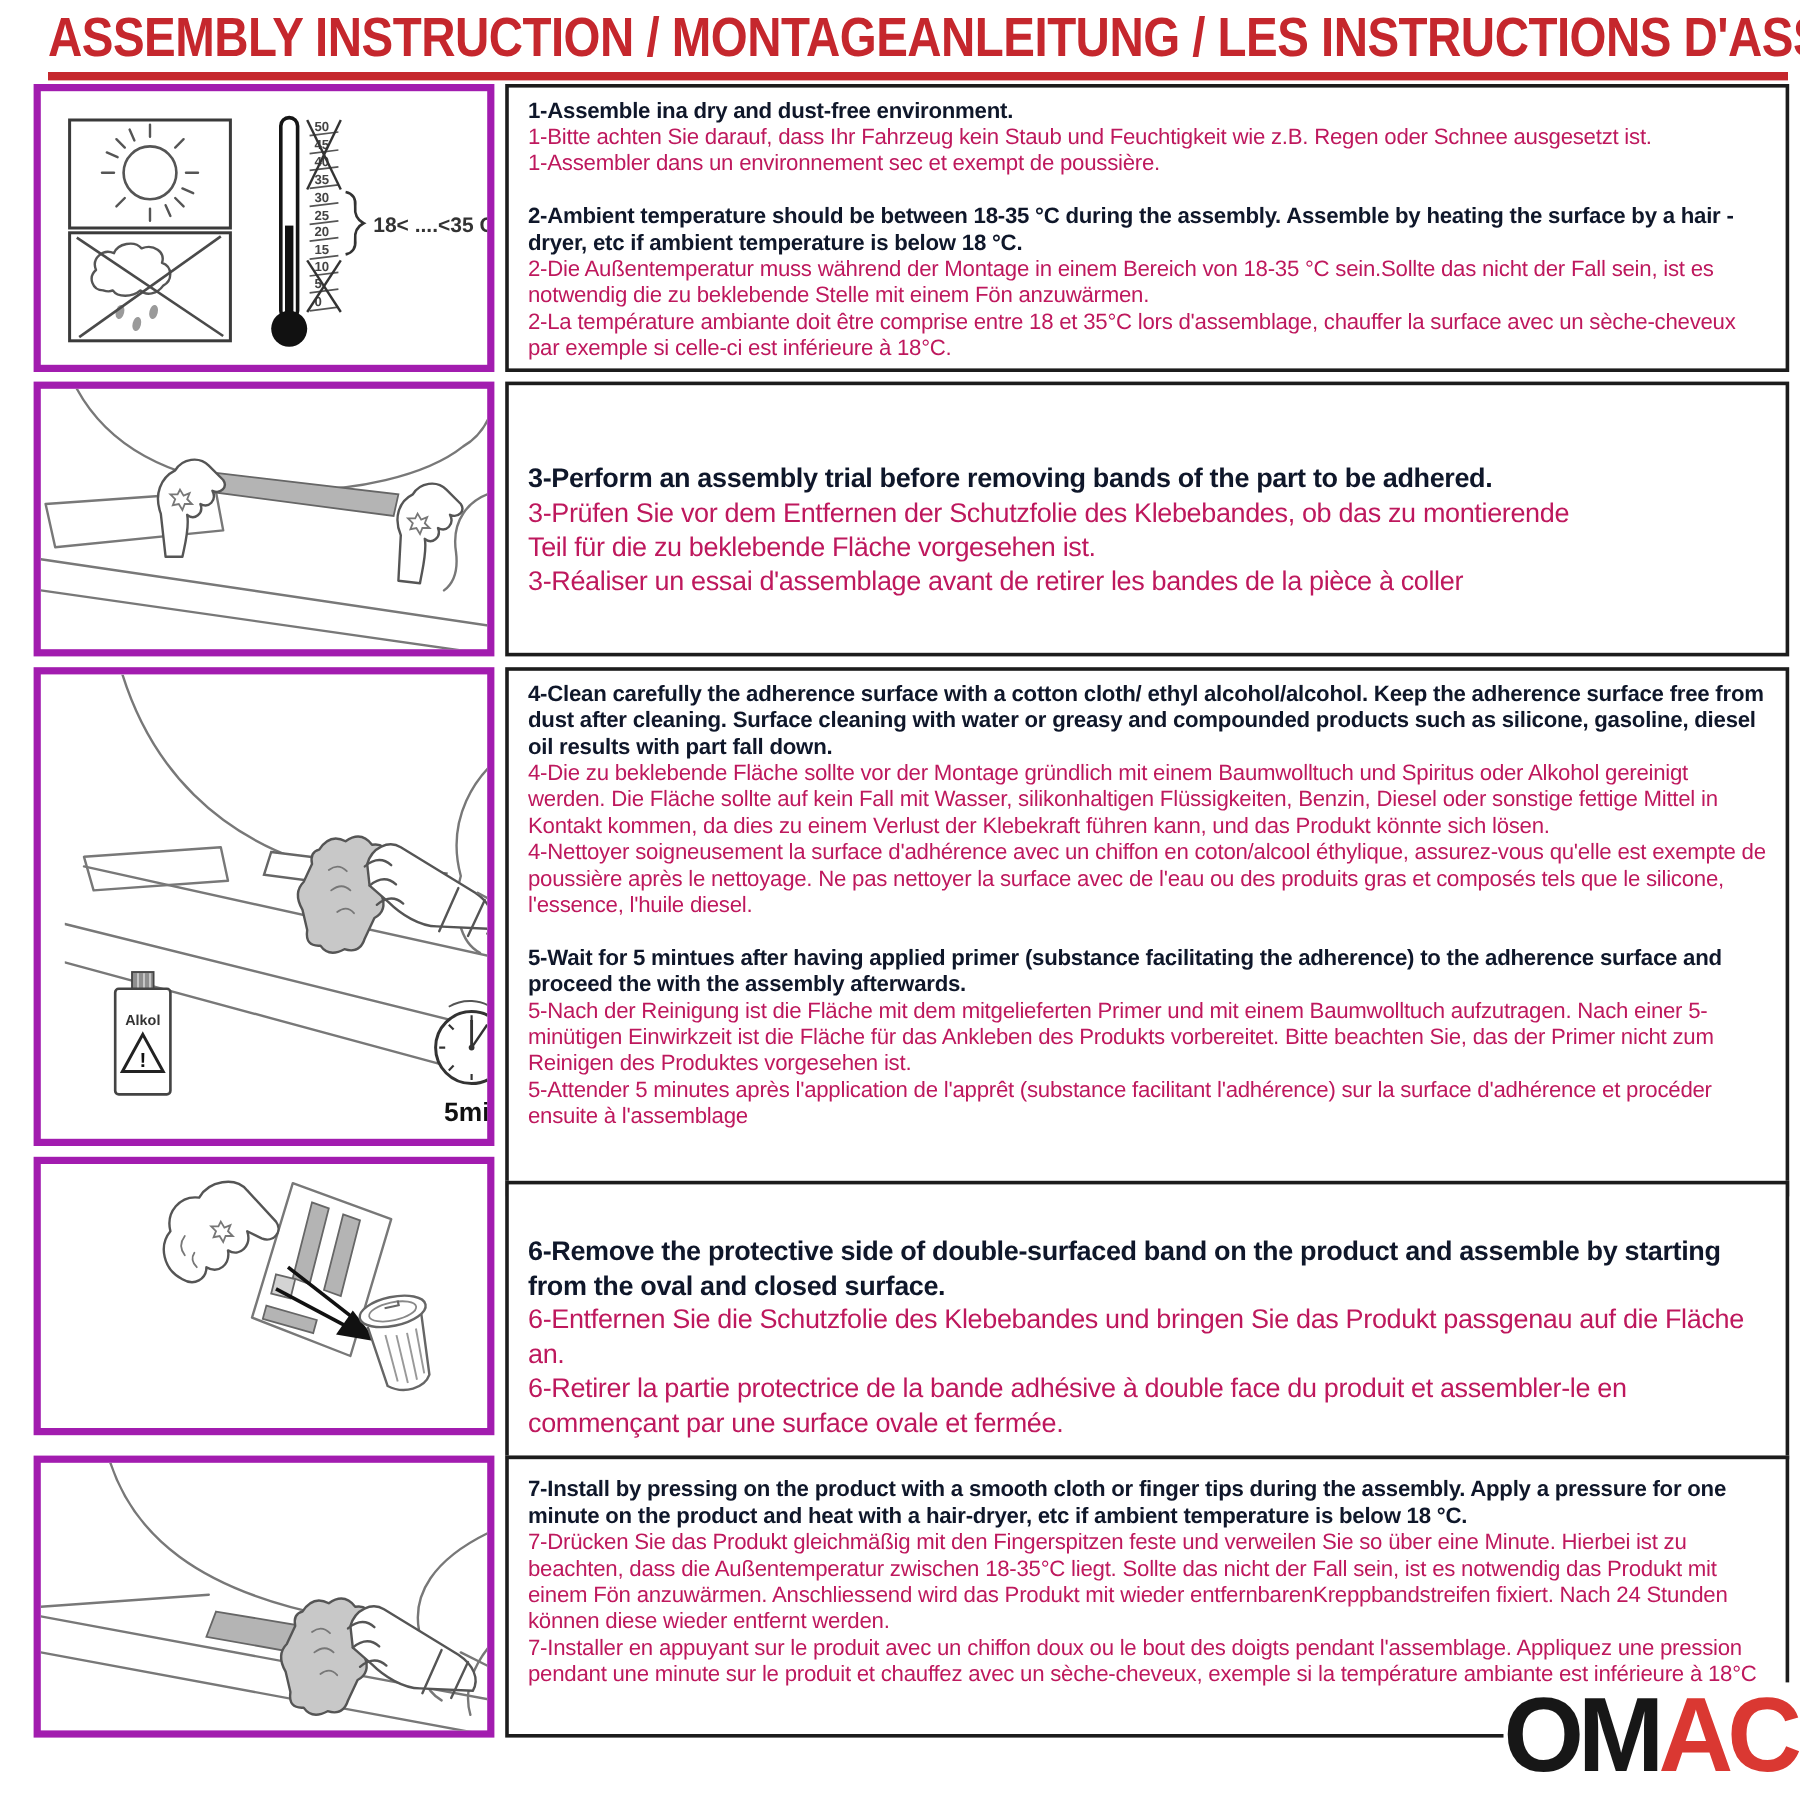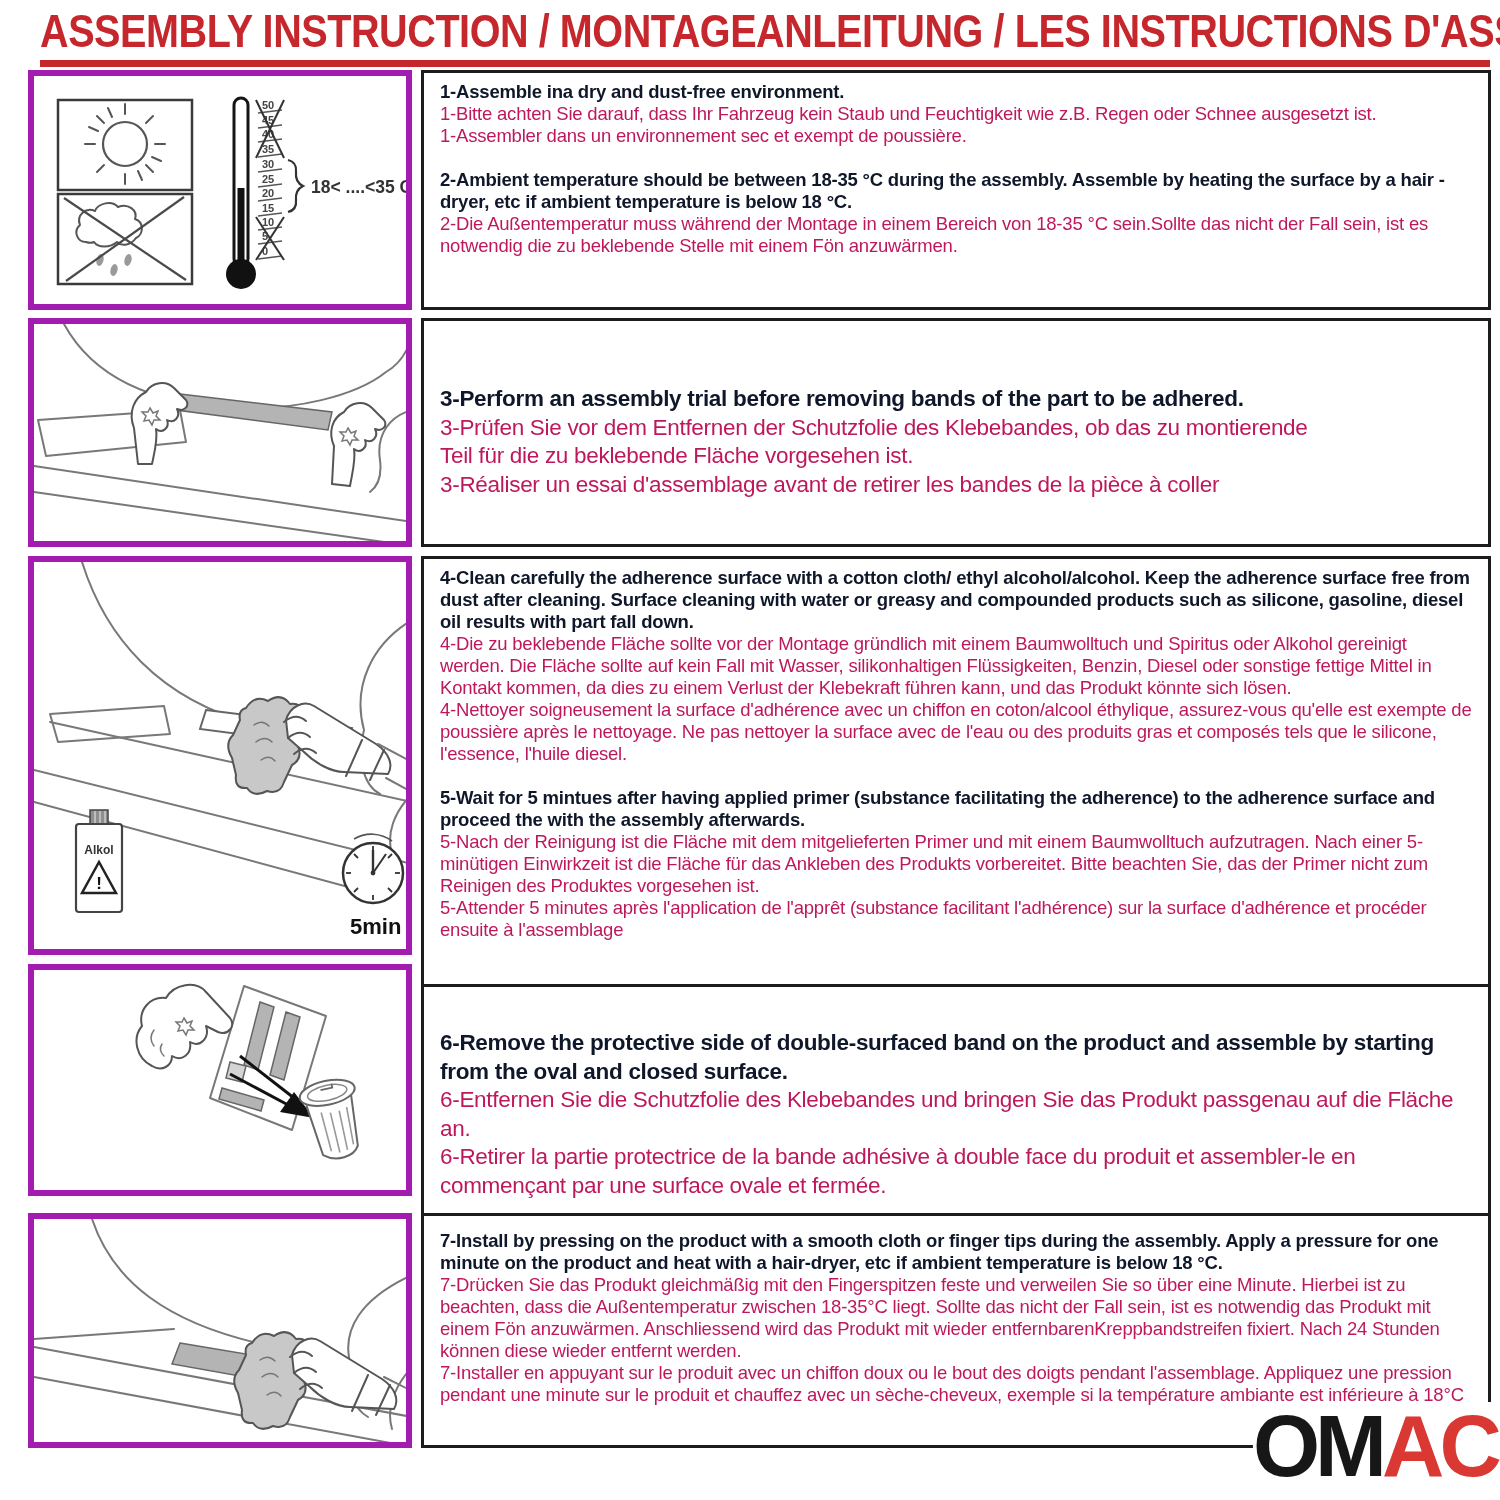--- a/index.html
+++ b/index.html
@@ -133,20 +133,21 @@
       </g>
     </svg>
   </div>
   <div class="tbox" id="tb1" style="top:70px;height:240px;">
     <p class="b">1-Assemble ina dry and dust-free environment.</p>
     <p>1-Bitte achten Sie darauf, dass Ihr Fahrzeug kein Staub und Feuchtigkeit wie z.B. Regen oder Schnee ausgesetzt ist.</p>
     <p>1-Assembler dans un environnement sec et exempt de poussière.</p>
     <div class="gap"></div>
     <p class="b">2-Ambient temperature should be between 18-35 °C  during the assembly. Assemble by heating the surface by a hair -dryer, etc if ambient temperature is below 18 °C.</p>
     <p>2-Die Außentemperatur muss während der Montage in einem Bereich von 18-35 °C  sein.Sollte das nicht der Fall sein, ist es notwendig die zu beklebende Stelle mit einem Fön anzuwärmen.</p>
+    <p>2-La température ambiante doit être comprise entre 18 et 35°C lors d'assemblage, chauffer la surface avec un sèche-cheveux par exemple si celle-ci est inférieure à 18°C.</p>
   </div>
 
   <div class="ibox" style="top:318px;height:229px;">
     <svg viewBox="0 0 378 223" width="378" height="223">
       <path class="ln" d="M30,0 C60,55 120,80 200,84 C260,87 322,72 352,48 M352,48 C366,40 374,26 378,12"></path>
       <path class="ln" d="M378,86 C356,92 342,110 346,136 C348,152 344,162 336,168"></path>
       <path class="dk" d="M4,96 L146,86 L152,118 L12,132 Z" style="stroke:#787878"></path>
       <polygon class="gray" points="146,70 298,88 294,106 142,86"></polygon>
       <path class="ln" d="M0,142 L378,198 M0,168 L378,222"></path>
 
@@ -160,21 +161,21 @@
         <path class="thin" d="M314,104 l3,5 5,-2 -2,5 4,4 -6,0 -2,5 -3,-5 -5,1 2,-5 -4,-4 6,0 z"></path>
       </g>
     </svg>
   </div>
   <div class="tbox big" id="tb2" style="top:318px;height:229px;">
     <p class="b">3-Perform an assembly trial before removing bands of the part to be adhered.</p>
     <p>3-Prüfen Sie vor dem Entfernen der Schutzfolie des Klebebandes, ob das zu montierende Teil für die zu beklebende Fläche vorgesehen ist.</p>
     <p>3-Réaliser un essai d'assemblage avant de retirer les bandes de la pièce à coller</p>
   </div>
 
-  <div class="ibox" style="top:556px;height:399px;">
+  <div class="ibox" style="top:556px;height:399px;padding-left:20px;">
     <svg viewBox="0 0 378 393" width="378" height="393">
       <path class="ln" d="M48,0 C70,70 122,142 236,166"></path>
       <path class="ln" d="M378,58 C338,82 318,124 330,168 C322,196 330,224 346,232"></path>
       <path class="ln" d="M378,232 C360,250 352,272 358,292"></path>
       <path class="dk" d="M16,152 L130,144 L136,172 L24,180 Z" style="stroke:#787878"></path>
       <path class="ln" d="M16,160 L378,240 M0,208 L378,302 M0,240 L340,332"></path>
       <polygon points="172,148 318,166 312,186 166,167" fill="#fff" stroke="#666" stroke-width="2"></polygon>
       <g>
         <use href="#g-cloth-hand" transform="translate(192,118)"></use>
         <path class="ln" d="M344,182 L378,200 M352,216 L378,230"></path>

